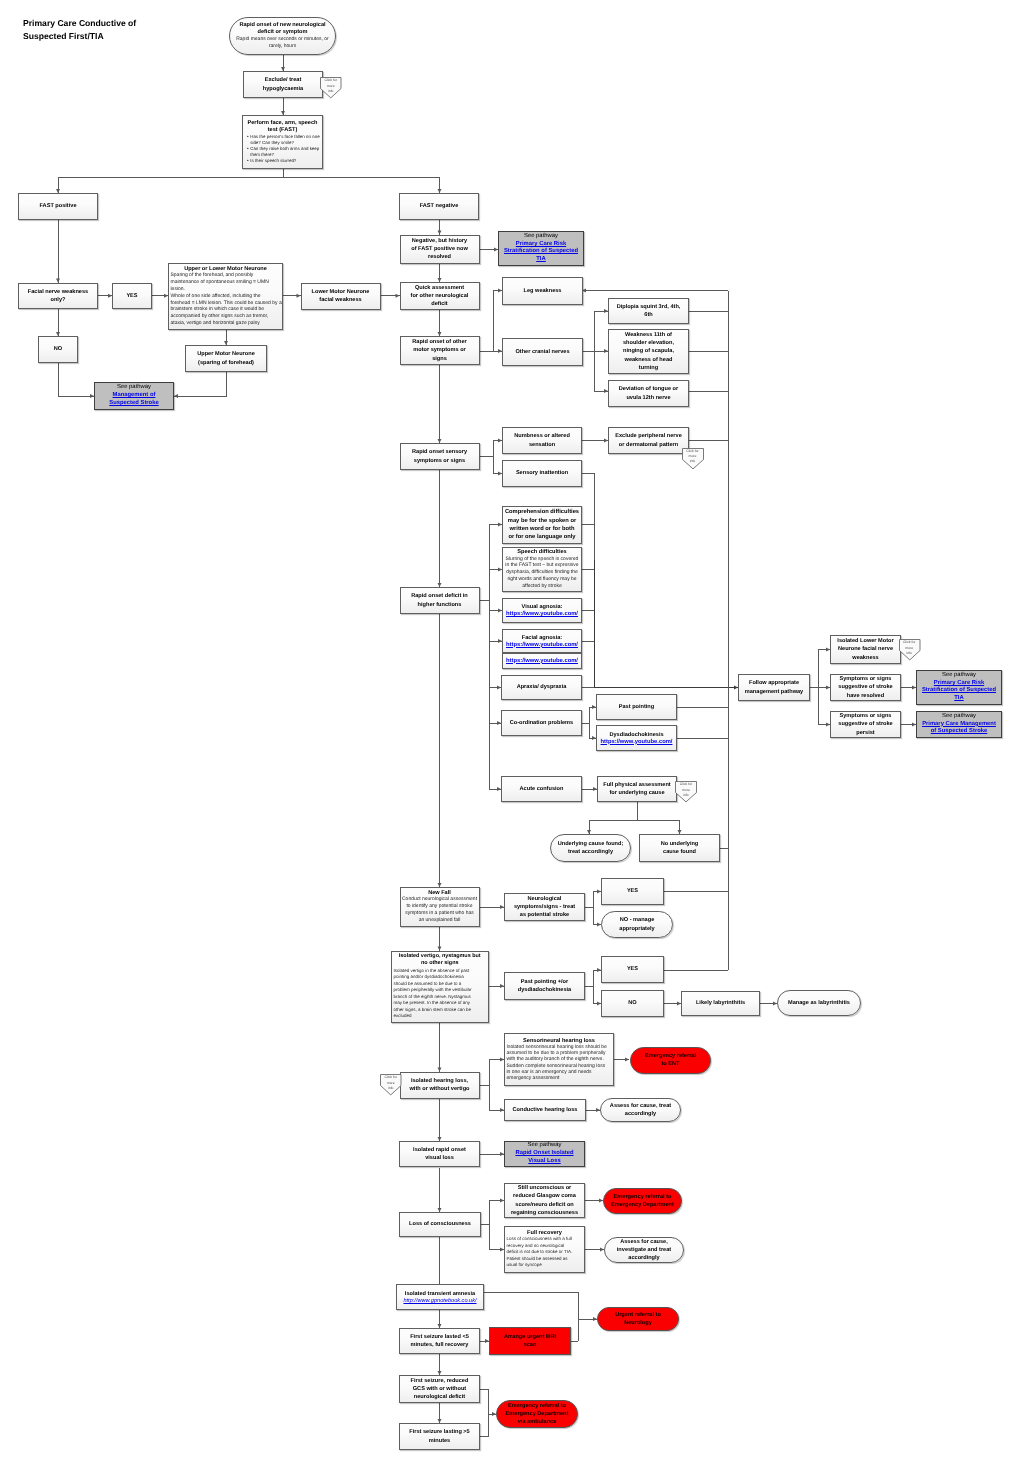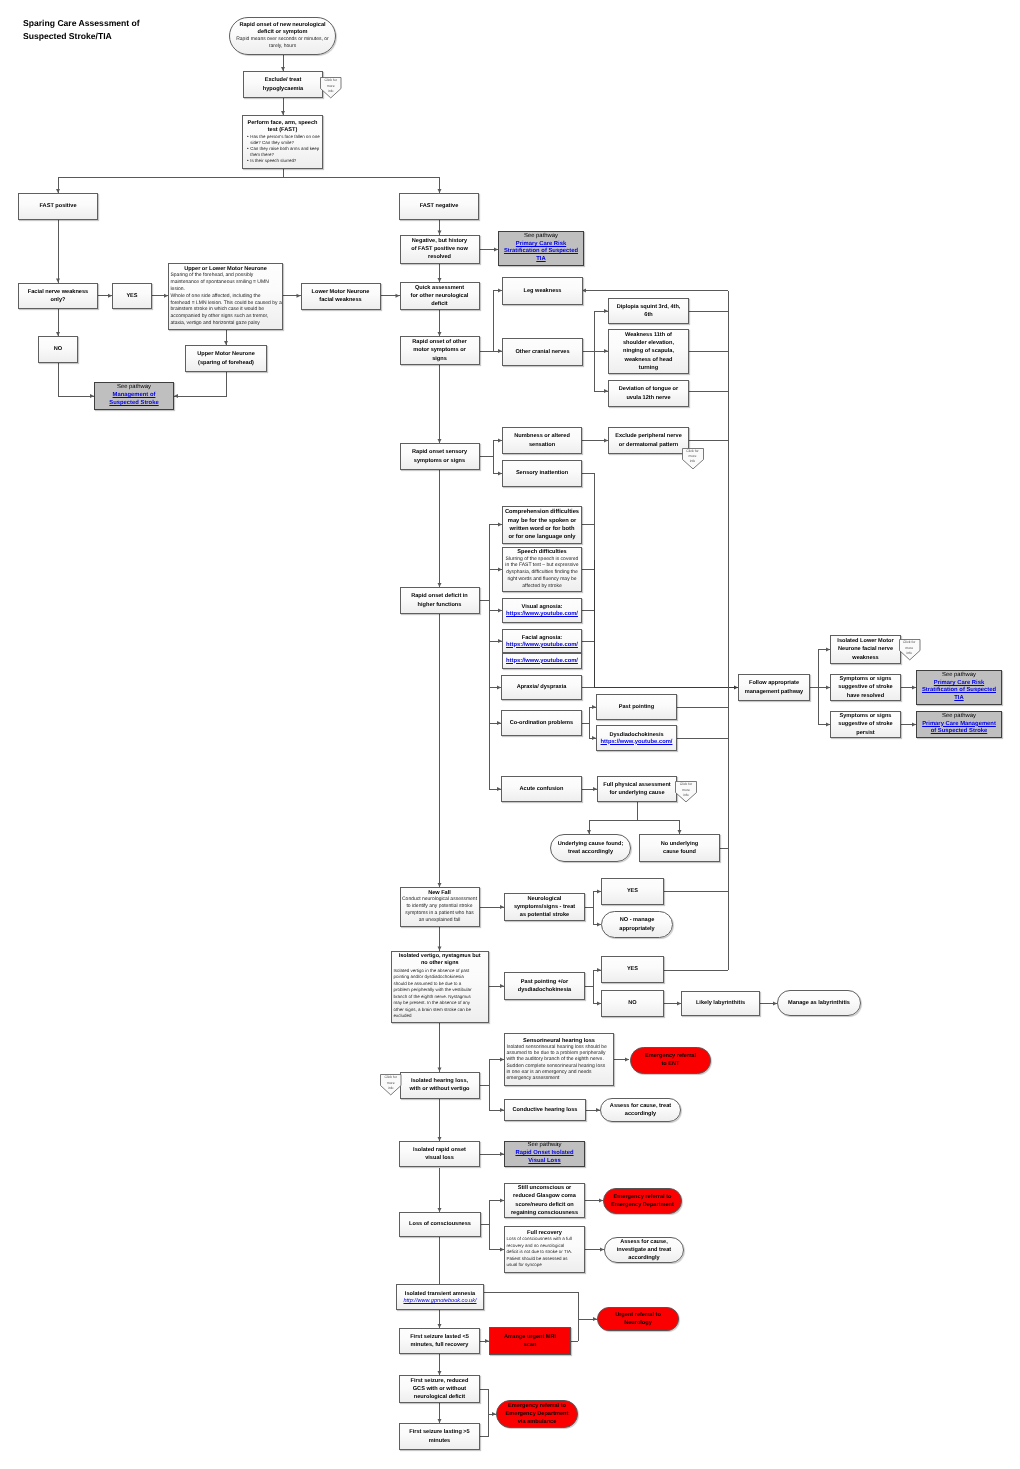--- a/index.html
+++ b/index.html
@@ -32,22 +32,22 @@
 .note{position:absolute;}
 .note svg{position:absolute;left:0;top:0;overflow:visible;}
 .note .lbl{position:absolute;left:0;top:1.4px;width:100%;text-align:center;
   font-size:3.45px;color:#4a4a4a;line-height:1.5;}
 </style>
 </head>
 <body>
 
 <div id="canvas">
 <div id="title">
-      <div>Sparing Care Assessment of</div>
-      <div>Suspected Stroke/TIA</div>
+      <div>Primary Care Conductive of</div>
+      <div>Suspected First/TIA</div>
     </div>
 <svg id="lines" viewBox="0 0 1020 1469">
 <polyline points="283,55 283,71" fill="none" stroke="#595959" stroke-width="1" shape-rendering="crispEdges"></polyline>
 <path d="M283,71 L281,67 L285,67 Z" fill="#595959"></path>
 <polyline points="283,98 283,115" fill="none" stroke="#595959" stroke-width="1" shape-rendering="crispEdges"></polyline>
 <path d="M283,115 L281,111 L285,111 Z" fill="#595959"></path>
 <polyline points="283,169 283,177" fill="none" stroke="#595959" stroke-width="1" shape-rendering="crispEdges"></polyline>
 <polyline points="283,177 58,177 58,193" fill="none" stroke="#595959" stroke-width="1" shape-rendering="crispEdges"></polyline>
 <path d="M58,193 L56,189 L60,189 Z" fill="#595959"></path>
 <polyline points="283,177 439.5,177 439.5,193" fill="none" stroke="#595959" stroke-width="1" shape-rendering="crispEdges"></polyline>

